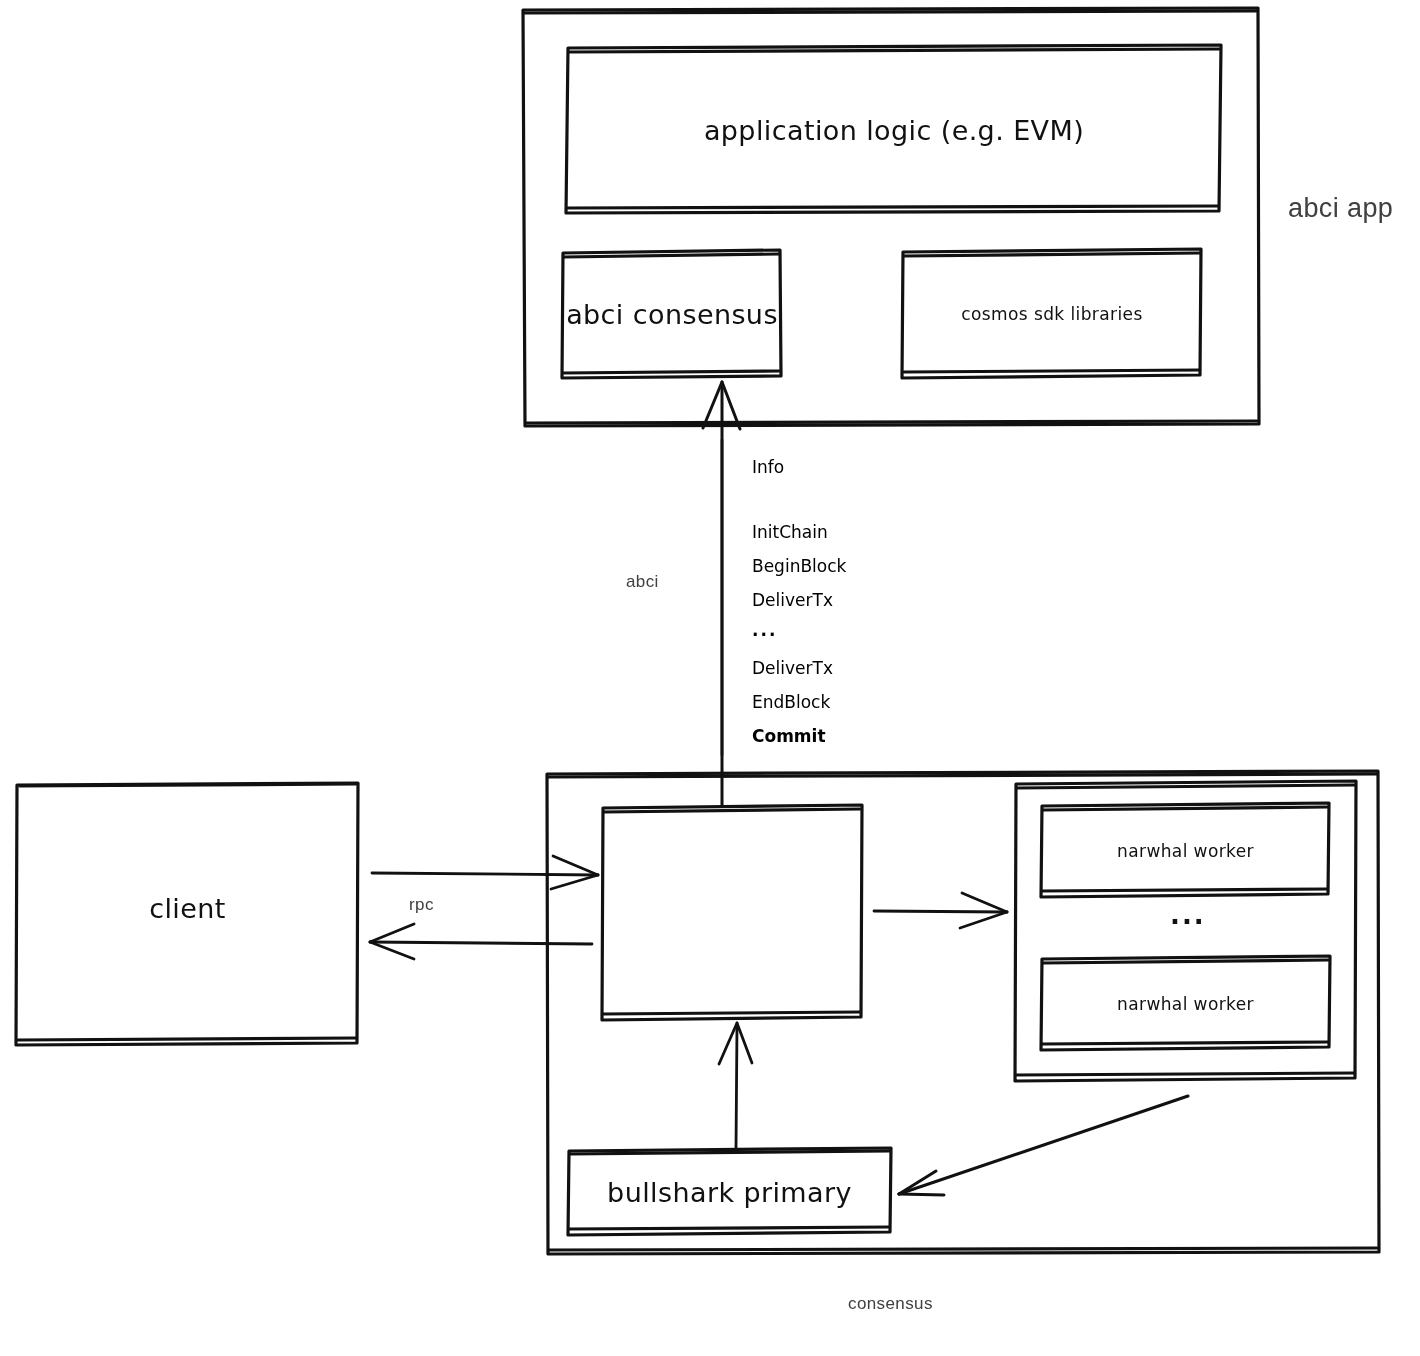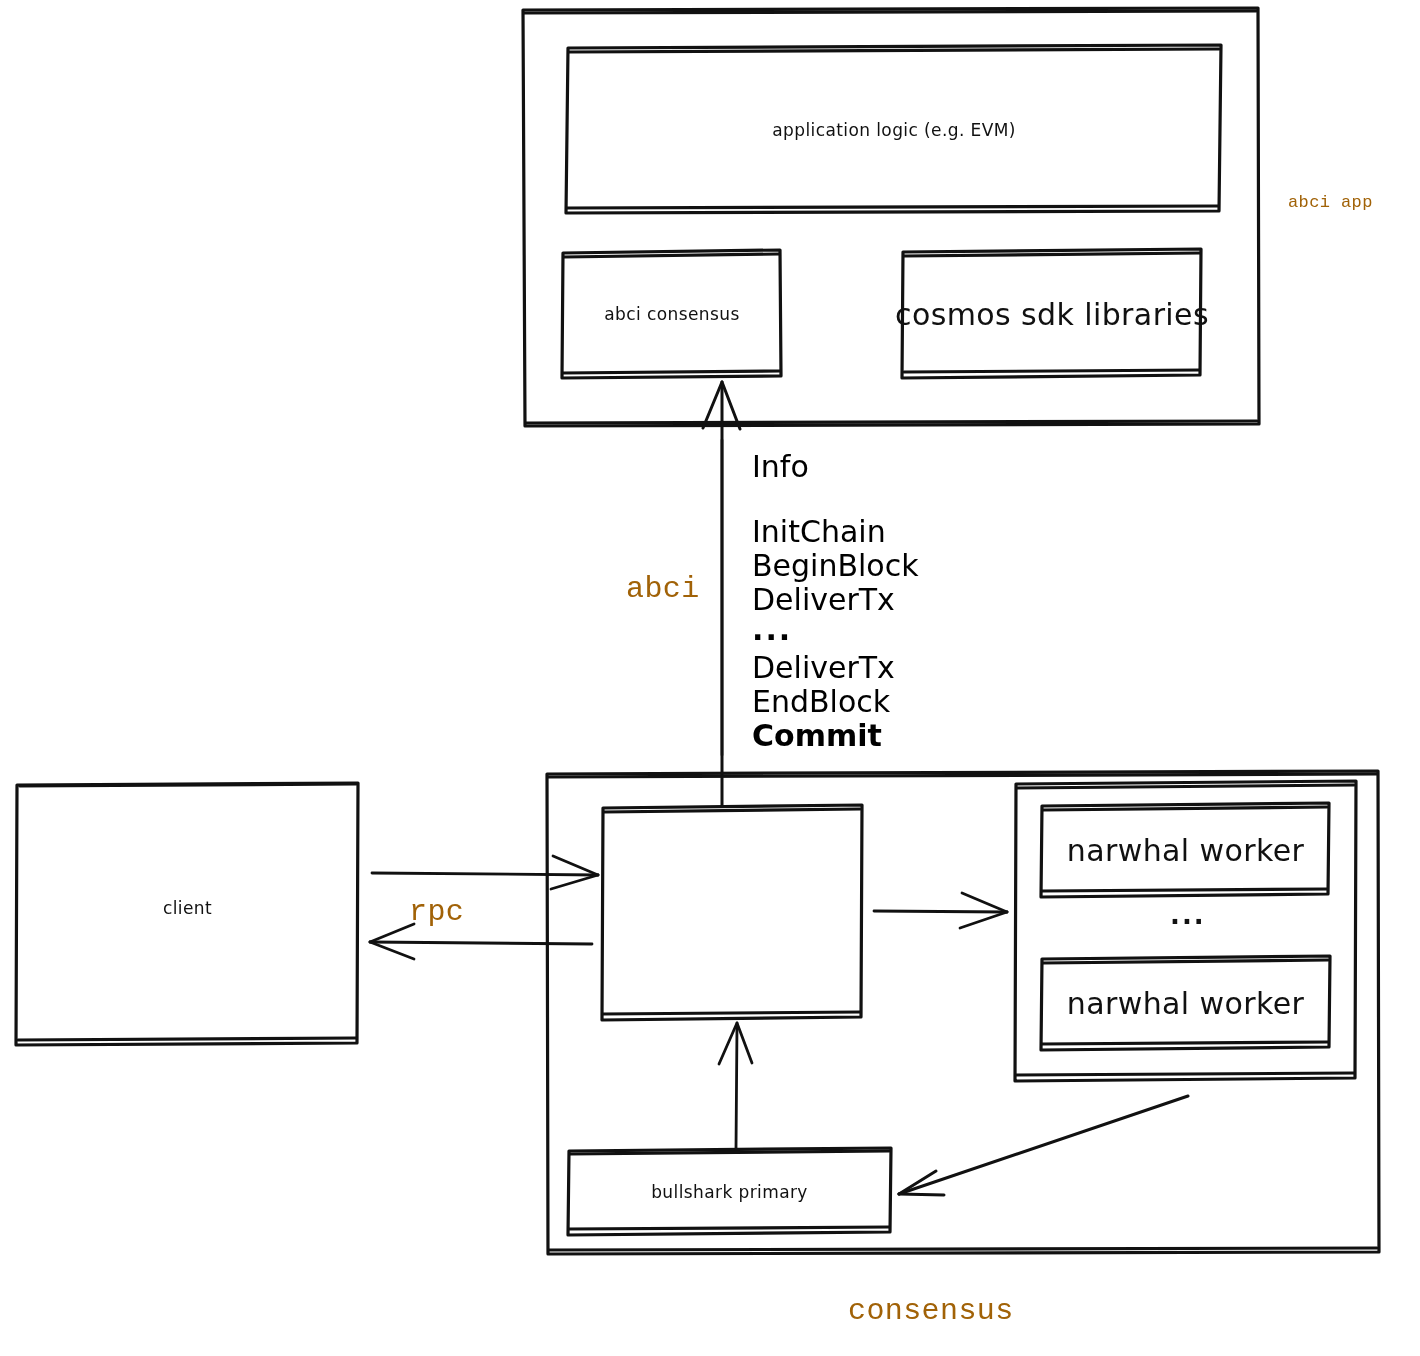--- a/index.html
+++ b/index.html
@@ -32,27 +32,27 @@
     align-items: center;
     justify-content: center;
     text-align: center;
     color: #111111;
     font-family: "DejaVu Sans", sans-serif;
     letter-spacing: 0.4px;
     white-space: nowrap;
   }
   .free-label {
     position: absolute;
-    color: #a16207;
-    font-family: Liberation Mono, monospace;
+    color: #404040;
+    font-family: Liberation Sans, sans-serif;
     letter-spacing: 0.4px;
     white-space: nowrap;
   }
-  .t28 { font-size: 17px; }
-  .t26 { font-size: 30px; }
+  .t28 { font-size: 27px; }
+  .t26 { font-size: 17px; }
   .ellipsis {
     position: absolute;
     color: #111111;
     font-size: 26px;
     letter-spacing: 2px;
     font-weight: 700;
   }
   .hit {
     position: absolute;
     background: transparent;

